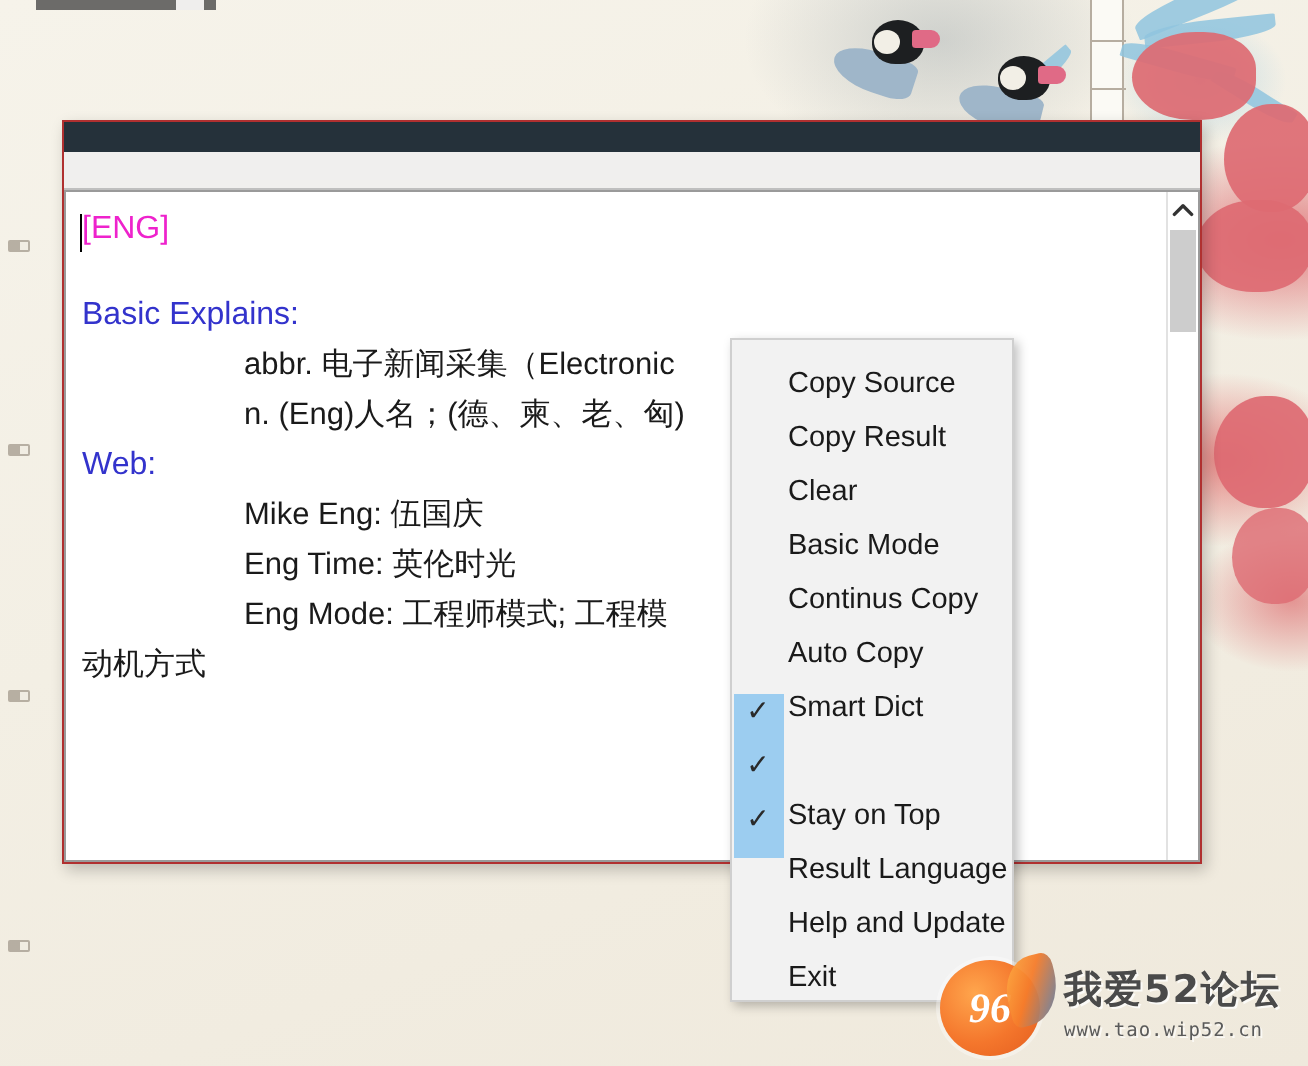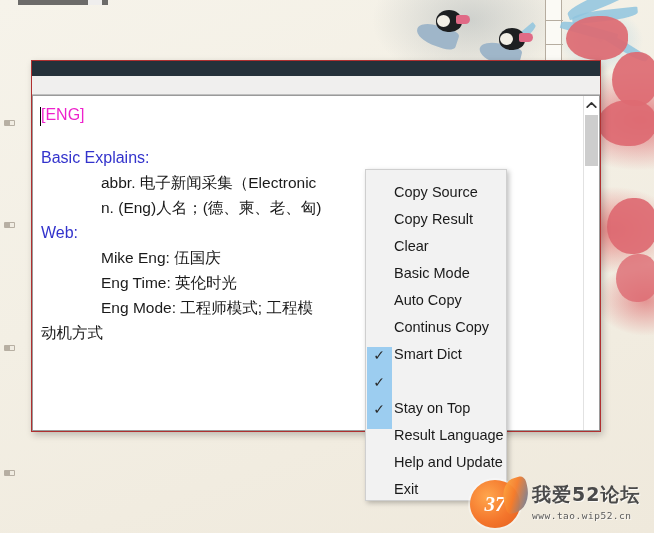--- a/index.html
+++ b/index.html
@@ -159,21 +159,21 @@
 
   .line {
     font-size: 15.5px;
     line-height: 25px;
     color: #1a1a1a;
     white-space: nowrap;
     padding-left: 8px;
   }
   .line.magenta  { color: #ee22cc; font-size: 16px; }
   .line.heading  { color: #3333cc; font-size: 16px; }
-  .line.indent   { padding-left: 68px; }
+  .line.indent   { padding-left: 89px; }
   .spacer-md { height: 18px; }
 
   
   #scrollbar {
     width: 16px;
     flex: 0 0 16px;
     background: #ffffff;
     border-left: 1px solid #e2e2e2;
     display: flex;
     flex-direction: column;
@@ -405,25 +405,25 @@
     <div class="menu-item">
       <span class="check-slot"></span>
       <span class="mi-label">Clear</span>
     </div>
     <div class="menu-item">
       <span class="check-slot"></span>
       <span class="mi-label">Basic Mode</span>
     </div>
     <div class="menu-item">
       <span class="check-slot"></span>
+      <span class="mi-label">Continus Copy</span>
+    </div>
+    <div class="menu-item">
+      <span class="check-slot"></span>
       <span class="mi-label">Auto Copy</span>
-    </div>
-    <div class="menu-item">
-      <span class="check-slot"></span>
-      <span class="mi-label">Continus Copy</span>
     </div>
     <div class="menu-item">
       <span class="check-slot">✓</span>
       <span class="mi-label">Smart Dict</span>
     </div>
     <div class="menu-item">
       <span class="check-slot">✓</span>
     </div>
     <div class="menu-item">
       <span class="check-slot">✓</span>
@@ -437,21 +437,21 @@
       <span class="check-slot"></span>
       <span class="mi-label">Help and Update</span>
     </div>
     <div class="menu-item">
       <span class="check-slot"></span>
       <span class="mi-label">Exit</span>
     </div>
   </div>
 
   <div id="watermark">
-    <div id="wm-emblem">37</div>
+    <div id="wm-emblem">96</div>
     <div id="wm-wing"></div>
     <div id="wm-text">
       <div id="wm-title">我爱52论坛</div>
       <div id="wm-url">www.tao.wip52.cn</div>
     </div>
   </div>
 
 </div>
 
 </body></html>

